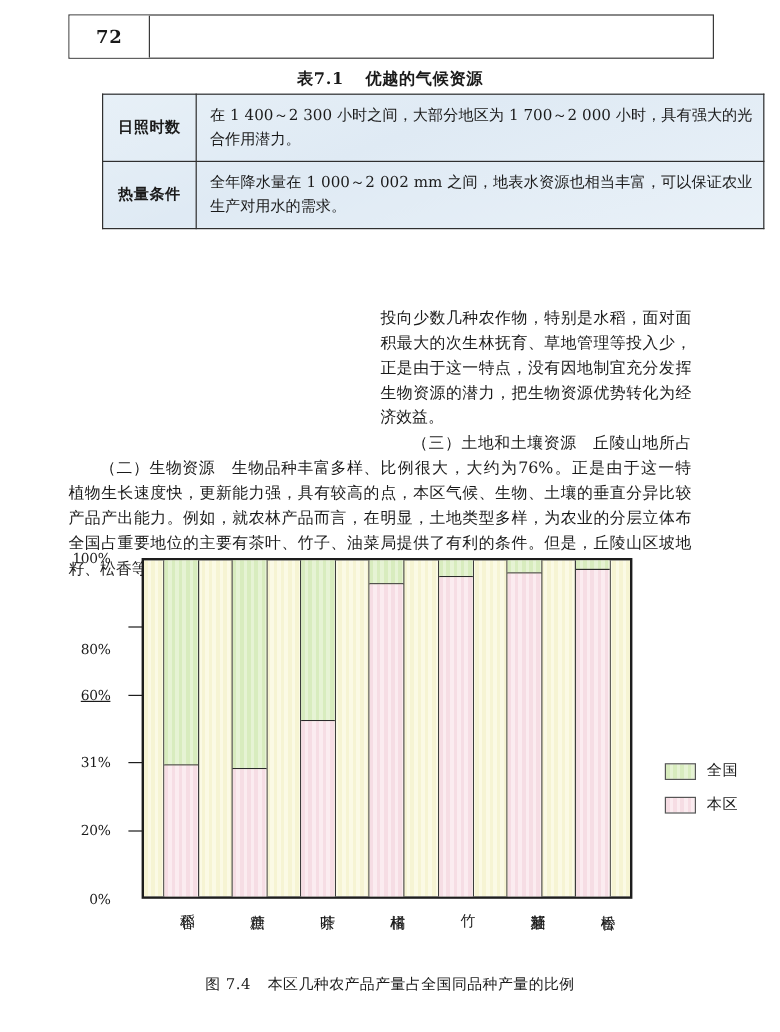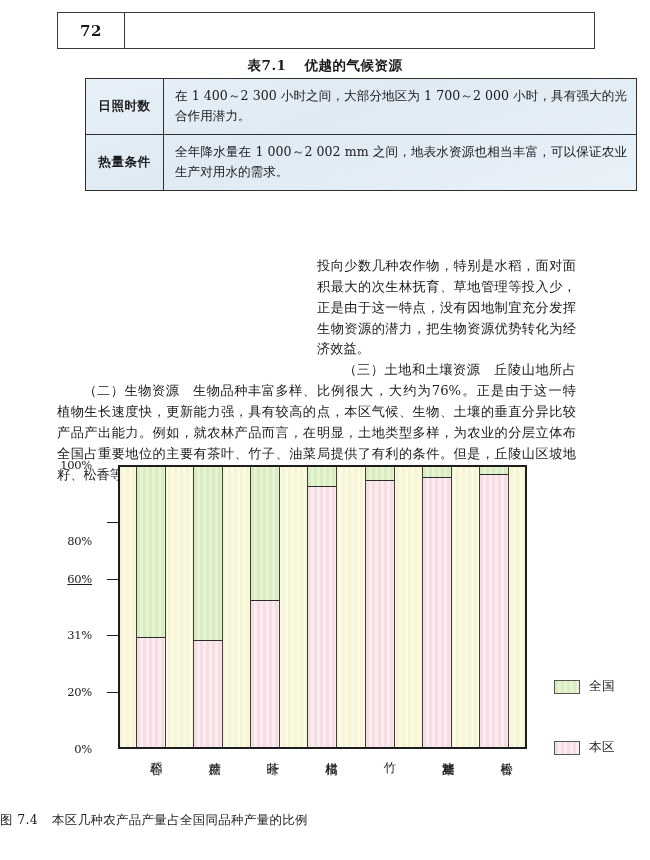--- a/index.html
+++ b/index.html
@@ -221,38 +221,37 @@
   .legend {
     position: absolute;
     left: 497px;
     top: 172px;
     width: 80px;
   }
   .legend-row {
     display: flex;
     align-items: center;
     margin-bottom: 11px;
-    margin-top: 44px;
   }
   .legend-swatch {
     width: 26px;
     height: 14px;
     border: 1.2px solid #555;
     margin-right: 9px;
   }
   .sw-green { background: repeating-linear-gradient(90deg,#d8ecbe 0 3px,#e6f3d4 3px 6px); }
   .sw-pink  { background: repeating-linear-gradient(90deg,#f6dde4 0 3px,#fbecf0 3px 6px); }
   .legend-label { font-size: 12.6px; letter-spacing: 0.5px; }
 
   
   .figure-caption {
     position: absolute;
     left: 0; right: 0;
     top: 812px;
-    text-align: left;
+    text-align: center;
     font-size: 12.4px;
     letter-spacing: 0.4px;
   }
   .figure-caption .cap-gap { display:inline-block; width: 14px; }
 </style>
 </head>
 <body>
 
 <div class="page-header">
   <div class="page-number-box">72</div>

